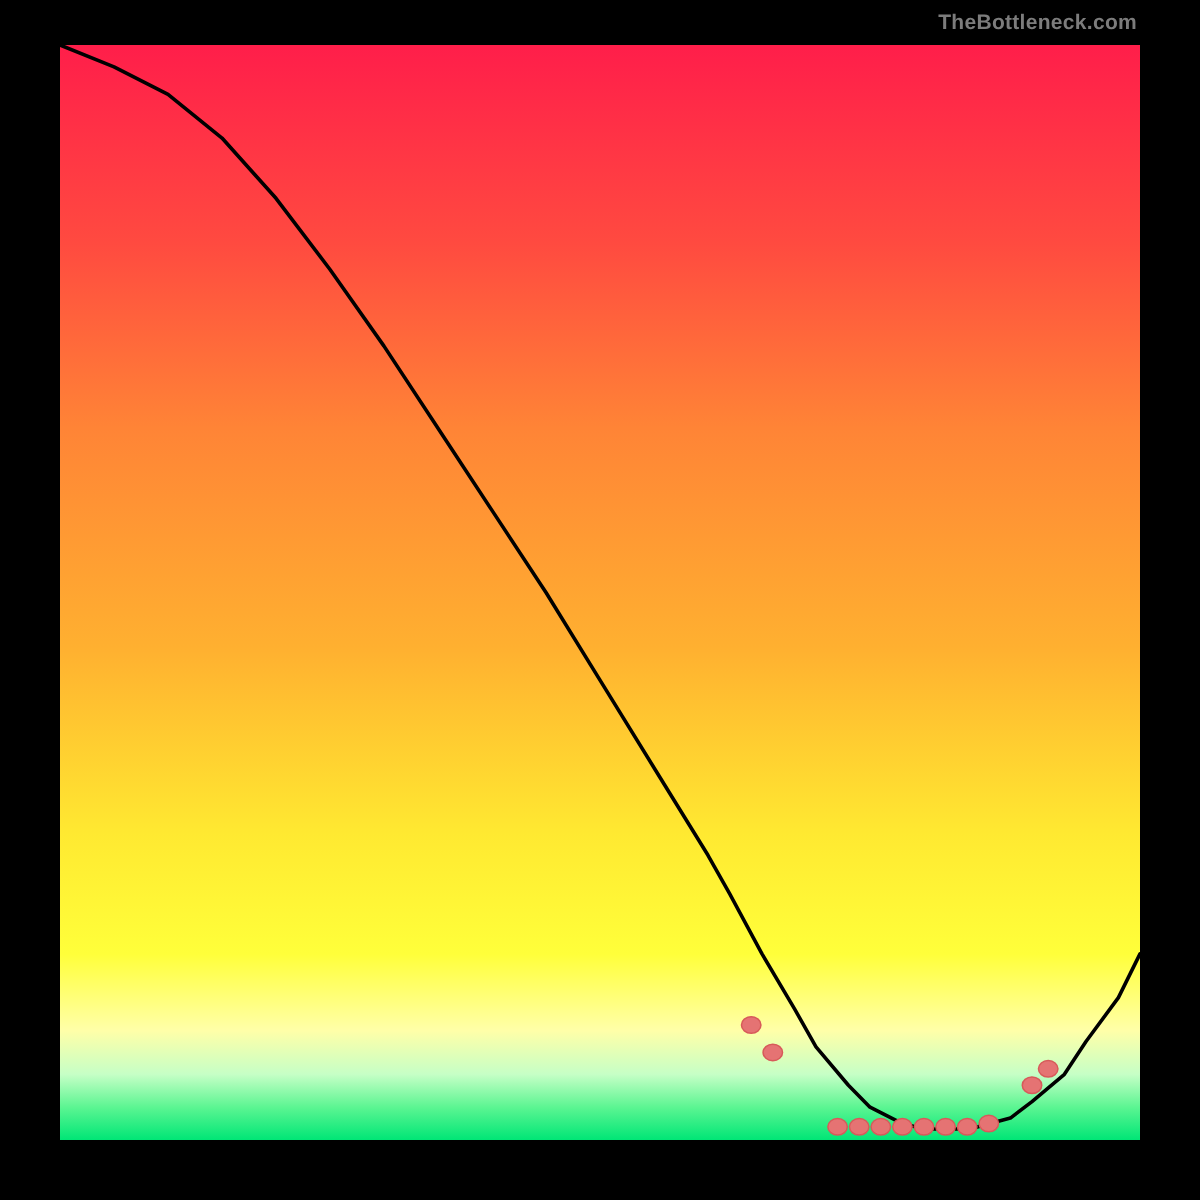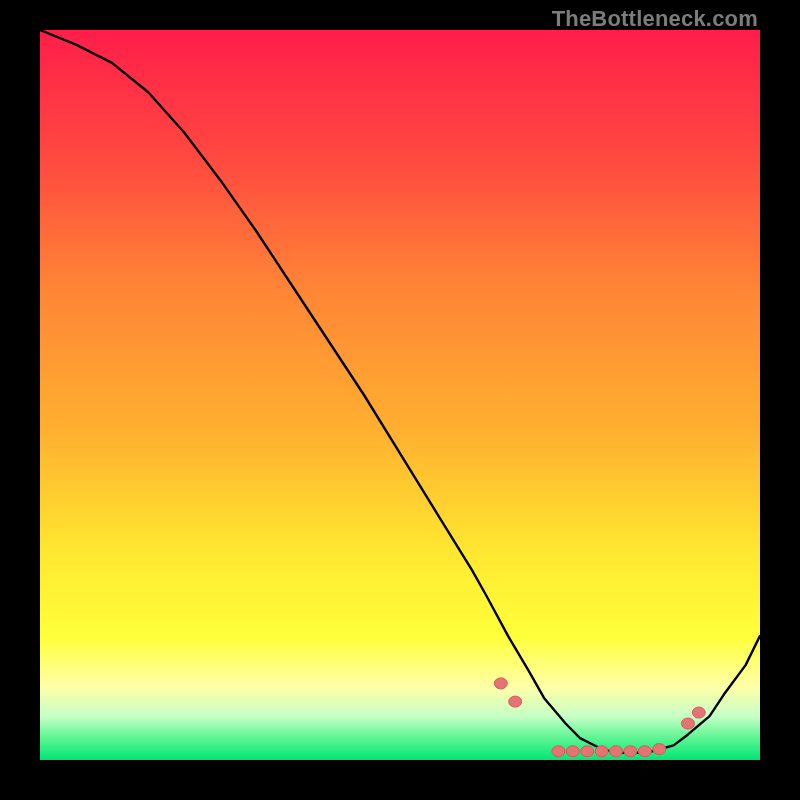--- a/index.html
+++ b/index.html
@@ -15,21 +15,21 @@
     left: 40px;
     top: 30px;
     width: 720px;
     height: 730px;
   }
   .watermark {
     position: absolute;
     top: 6px;
     right: 42px;
     font-family: Arial, Helvetica, sans-serif;
-    font-size: 22px;
+    font-size: 14px;
     font-weight: bold;
     color: #7c7c7c;
     letter-spacing: 0.2px;
   }
   svg {
     display: block;
   }
 </style>
 </head>
 <body>

